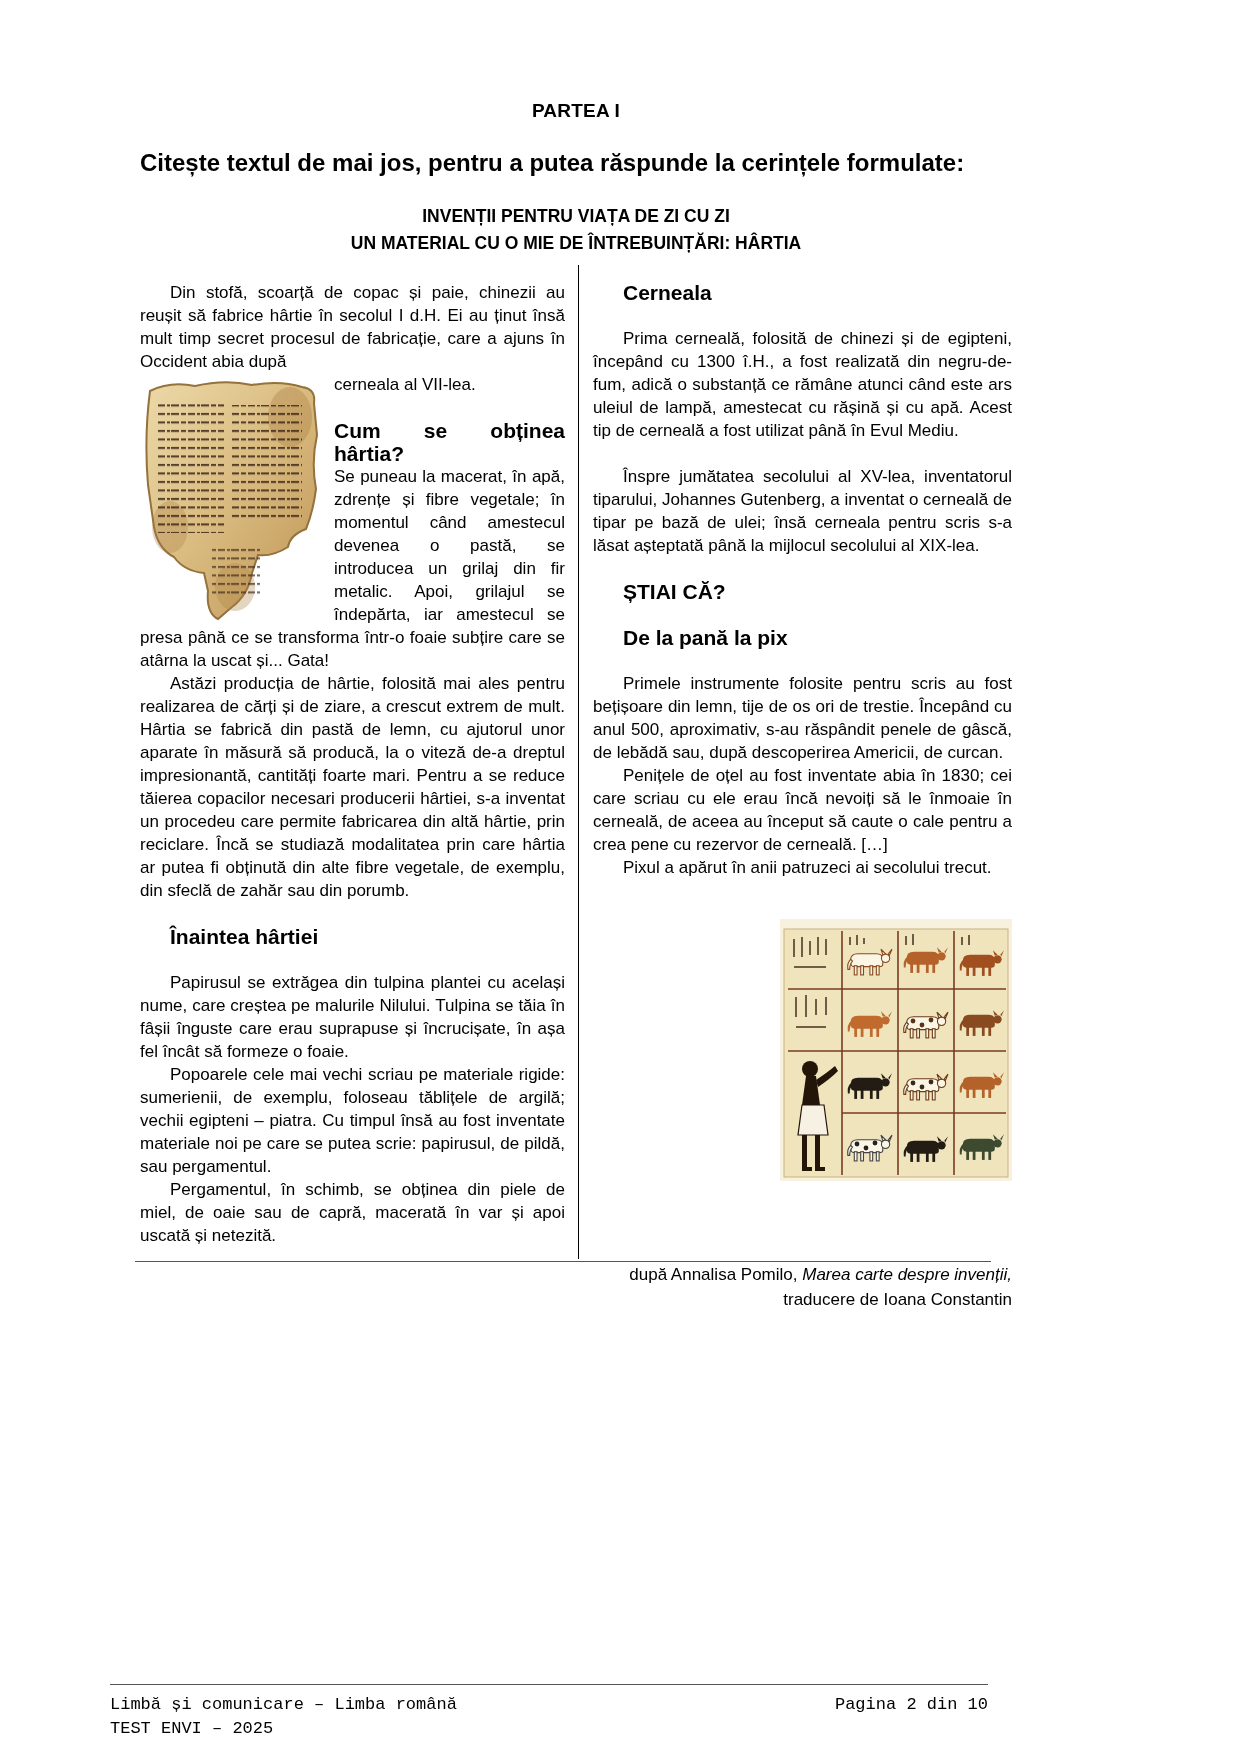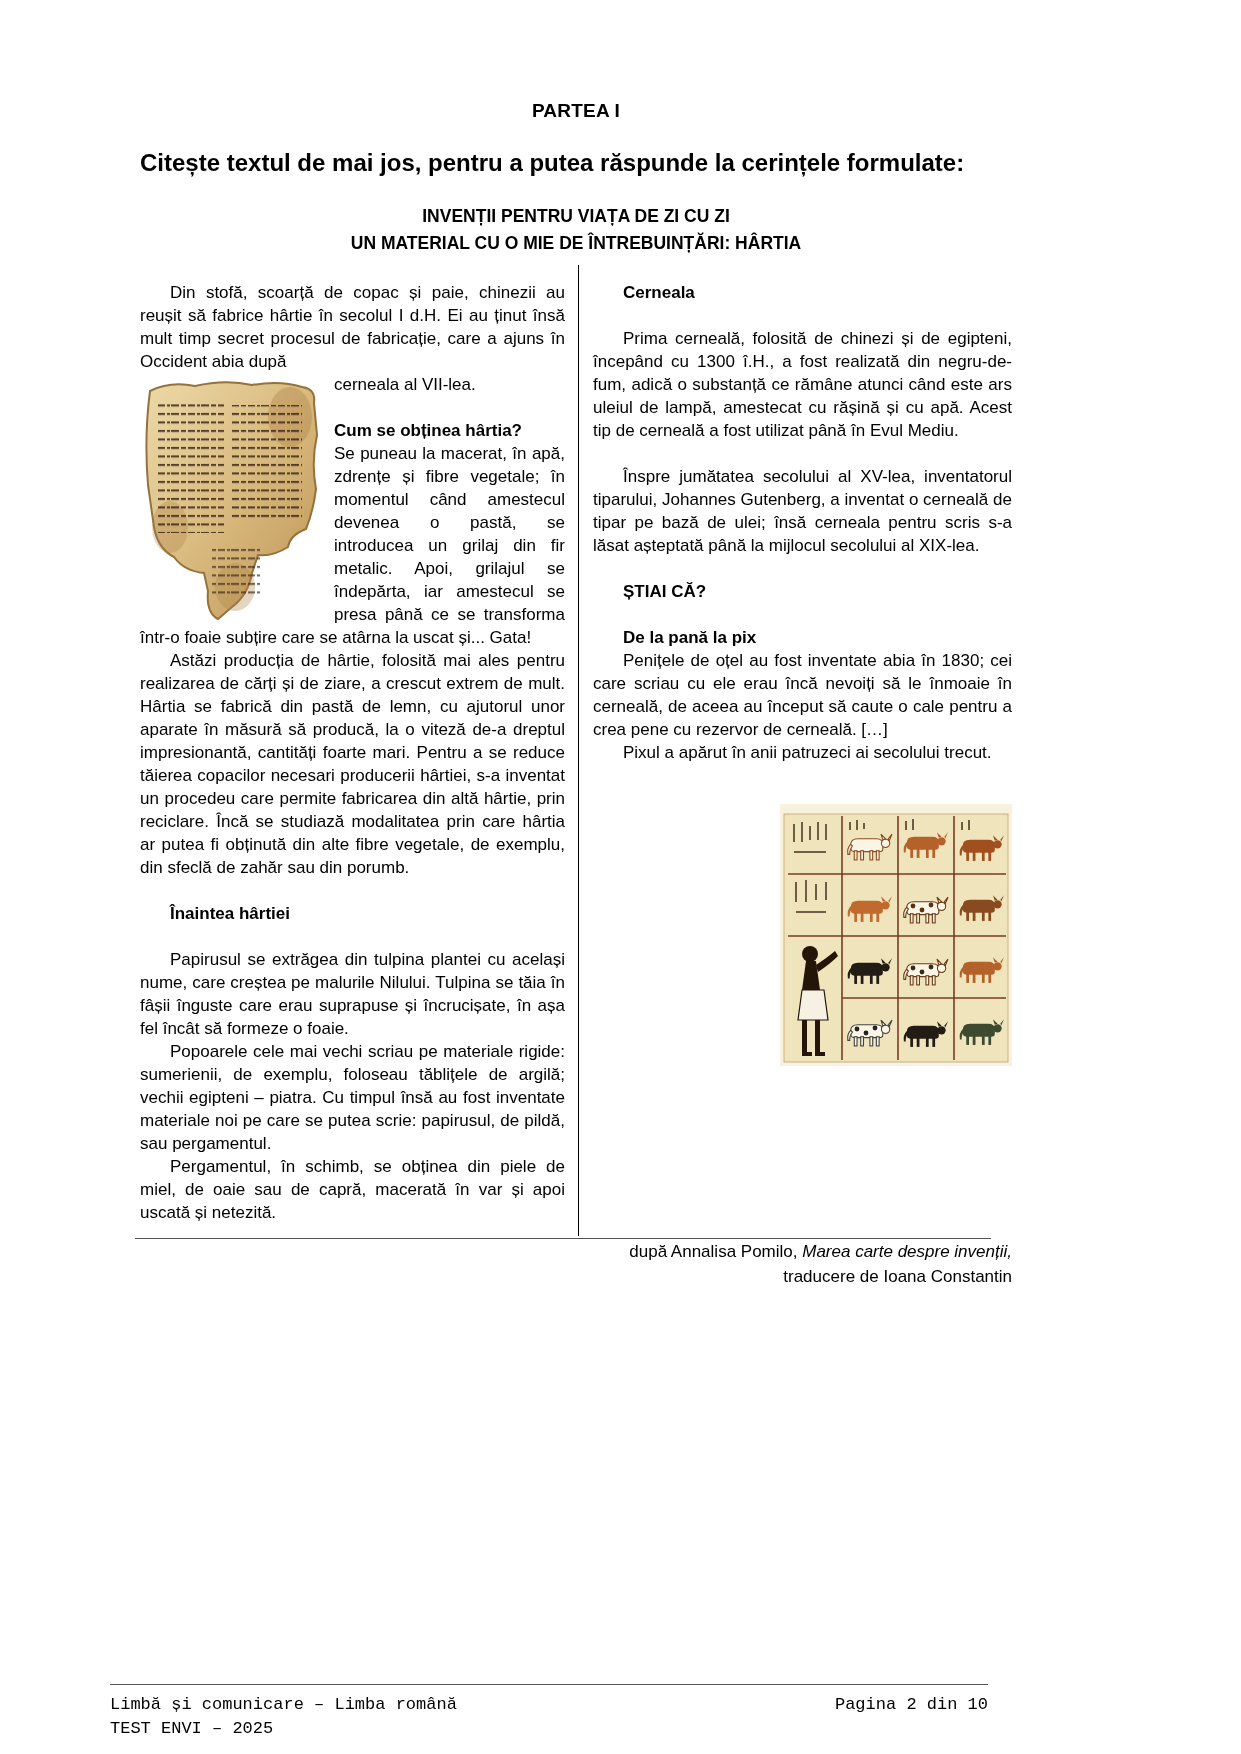--- a/index.html
+++ b/index.html
@@ -18,21 +18,21 @@
   .col { font-size:17px; line-height:23px; }
   .col.left  { width:425px; }
   .col.right { width:419px; }
   .divider { width:1px; background:#000; margin:-16px 14px -12px 13px; }
 
   .jtext { text-align:justify; }
   .indent { text-indent:30px; }
   .indent-pad { padding-left:30px; }
   .mt { margin-top:23px; }
   .mb { margin-bottom:23px; }
-  .sub { font-weight:bold; font-size:17px; line-height:23px; }
+  .sub { font-weight:bold; font-size:21px; line-height:23px; }
 
   .manuscript { float:left; width:182px; height:244px; margin:4px 12px 4px 0; }
   .manuscript svg { display:block; }
 
   .papyrus { margin-top:40px; margin-left:auto; width:232px; height:262px; }
   .papyrus svg { display:block; }
 
   .attr-rule { margin-top:14px; margin-left:-5px; width:856px; border-top:1px solid #555; }
   .attribution { margin-top:0; text-align:right; font-size:17px; line-height:25px; }
   .attribution i { font-style:italic; }
@@ -91,20 +91,21 @@
     </div>
 
     <div class="divider"></div>
 
     <div class="col right">
       <h3 class="sub indent-pad">Cerneala</h3>
       <p class="jtext indent mt">Prima cerneală, folosită de chinezi și de egipteni, începând cu 1300 î.H., a fost realizată din negru-de-fum, adică o substanță ce rămâne atunci când este ars uleiul de lampă, amestecat cu rășină și cu apă. Acest tip de cerneală a fost utilizat până în Evul Mediu.</p>
       <p class="jtext indent mt">Înspre jumătatea secolului al XV-lea, inventatorul tiparului, Johannes Gutenberg, a inventat o cerneală de tipar pe bază de ulei; însă cerneala pentru scris s-a lăsat așteptată până la mijlocul secolului al XIX-lea.</p>
       <h3 class="sub indent-pad mt">ȘTIAI CĂ?</h3>
       <h3 class="sub indent-pad mt">De la pană la pix</h3>
+      <p class="jtext indent mt">Primele instrumente folosite pentru scris au fost bețișoare din lemn, tije de os ori de trestie. Începând cu anul 500, aproximativ, s-au răspândit penele de gâscă, de lebădă sau, după descoperirea Americii, de curcan.</p>
       <p class="jtext indent">Penițele de oțel au fost inventate abia în 1830; cei care scriau cu ele erau încă nevoiți să le înmoaie în cerneală, de aceea au început să caute o cale pentru a crea pene cu rezervor de cerneală. […]</p>
       <p class="jtext indent">Pixul a apărut în anii patruzeci ai secolului trecut.</p>
 
       <div class="papyrus">
         <svg viewBox="0 0 232 262" width="232" height="262" xmlns="http://www.w3.org/2000/svg">
           <defs>
             <g id="cw">
               <path d="M5,10 Q5,3 13,3 L33,3 Q40,3 40,9 L40,14 Q40,17 36,17 L9,17 Q5,17 5,12 Z"></path>
               <rect x="9" y="16" width="3" height="10"></rect>
               <rect x="16" y="16" width="3" height="10"></rect>

